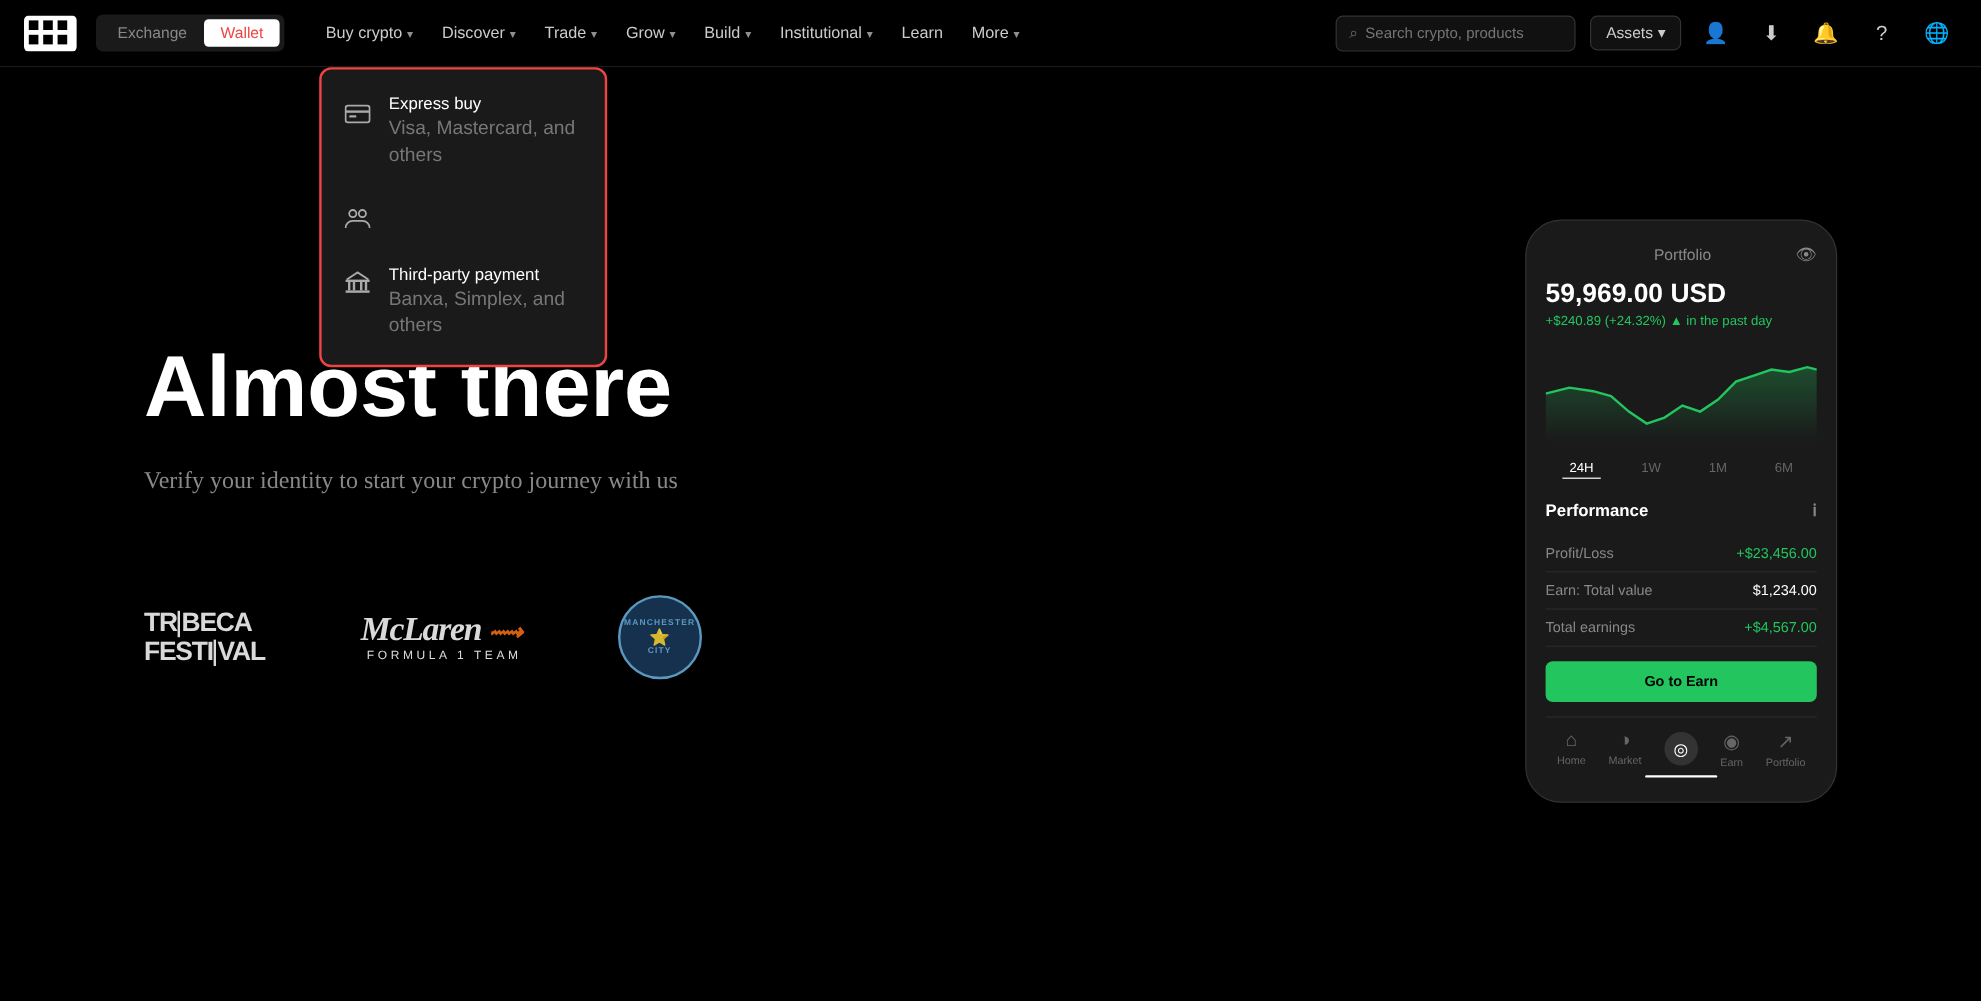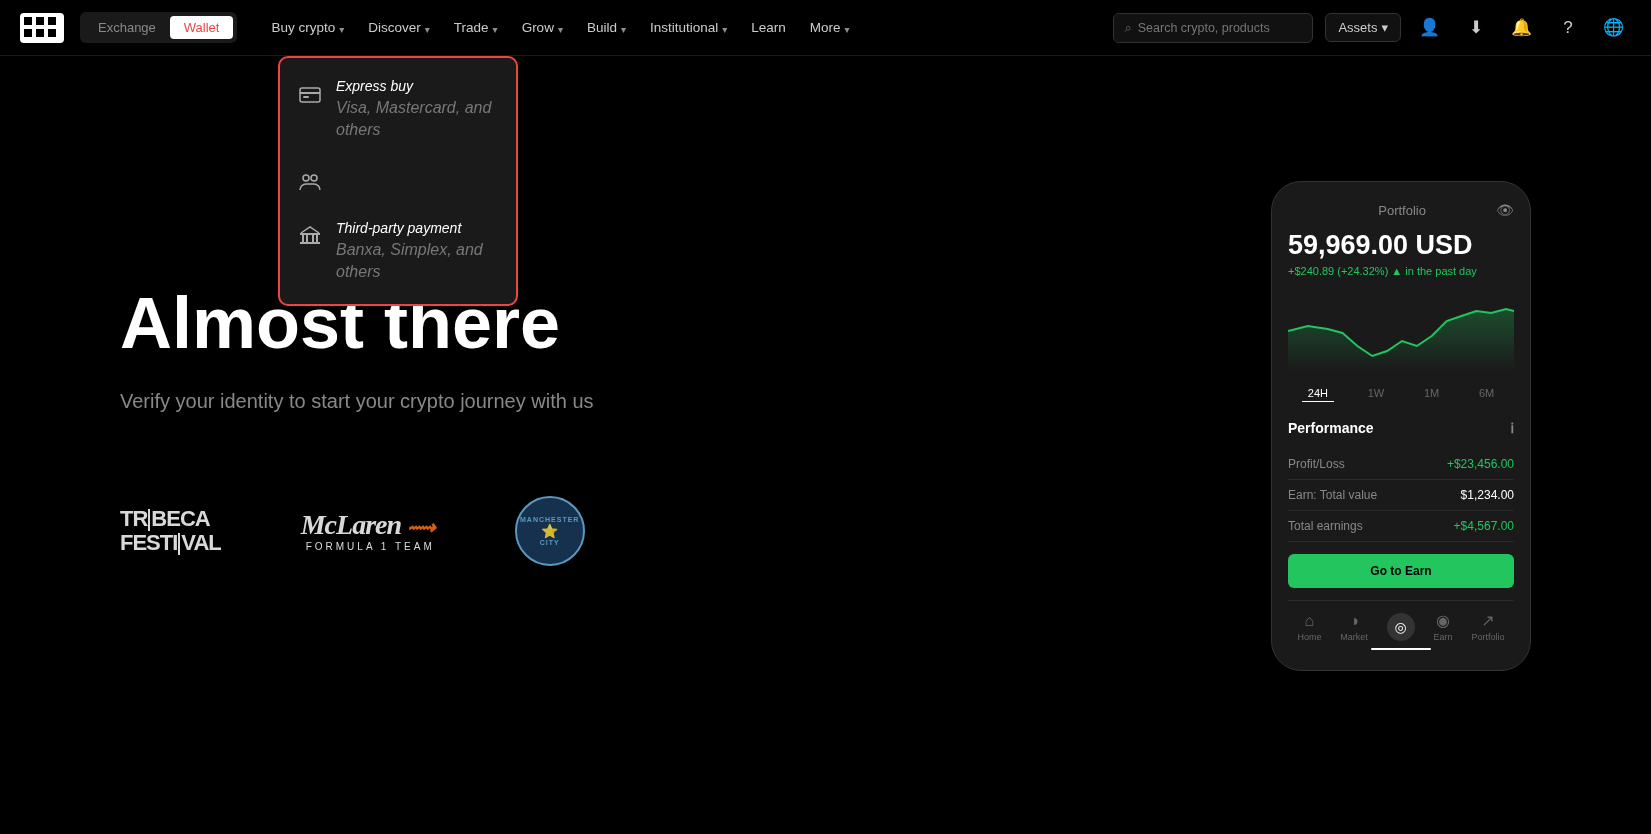--- a/index.html
+++ b/index.html
@@ -116,28 +116,27 @@
       color: #ccc;
       cursor: pointer;
       font-size: 17px;
       border-radius: 4px;
     }
 
     
     .dropdown-menu {
       position: absolute;
       top: 56px;
-      left: 278px;
+      left: 266px;
       background: #1a1a1a;
       border: 2px solid #ef4444;
       border-radius: 10px;
       padding: 8px 0;
       width: 240px;
       z-index: 200;
-      font-style: italic;
     }
     .dropdown-item {
       display: flex;
       align-items: flex-start;
       gap: 12px;
       padding: 12px 16px;
       cursor: pointer;
     }
     .dropdown-icon {
       width: 28px;
@@ -179,20 +178,21 @@
       font-weight: 700;
       line-height: 1.05;
       color: #fff;
       margin-bottom: 24px;
     }
     .hero-subtitle {
       font-size: 20px;
       color: #888;
       margin-bottom: 48px;
       line-height: 1.5;
+      font-family: Liberation Serif, serif;
     }
     .verify-btn {
       background: #fff;
       color: #000;
       border: none;
       border-radius: 50px;
       padding: 18px 48px;
       font-size: 18px;
       font-weight: 600;
       cursor: pointer;
@@ -228,21 +228,21 @@
       margin-bottom: 12px;
     }
     .phone-portfolio-label {
       font-size: 13px;
       color: #888;
       text-align: center;
       flex: 1;
     }
     .phone-eye { color: #888; font-size: 14px; }
     .phone-amount {
-      font-size: 27px;
+      font-size: 22px;
       font-weight: 700;
       color: #fff;
       margin-bottom: 4px;
     }
     .phone-change {
       font-size: 11px;
       color: #22c55e;
       margin-bottom: 14px;
     }
     .phone-chart {

